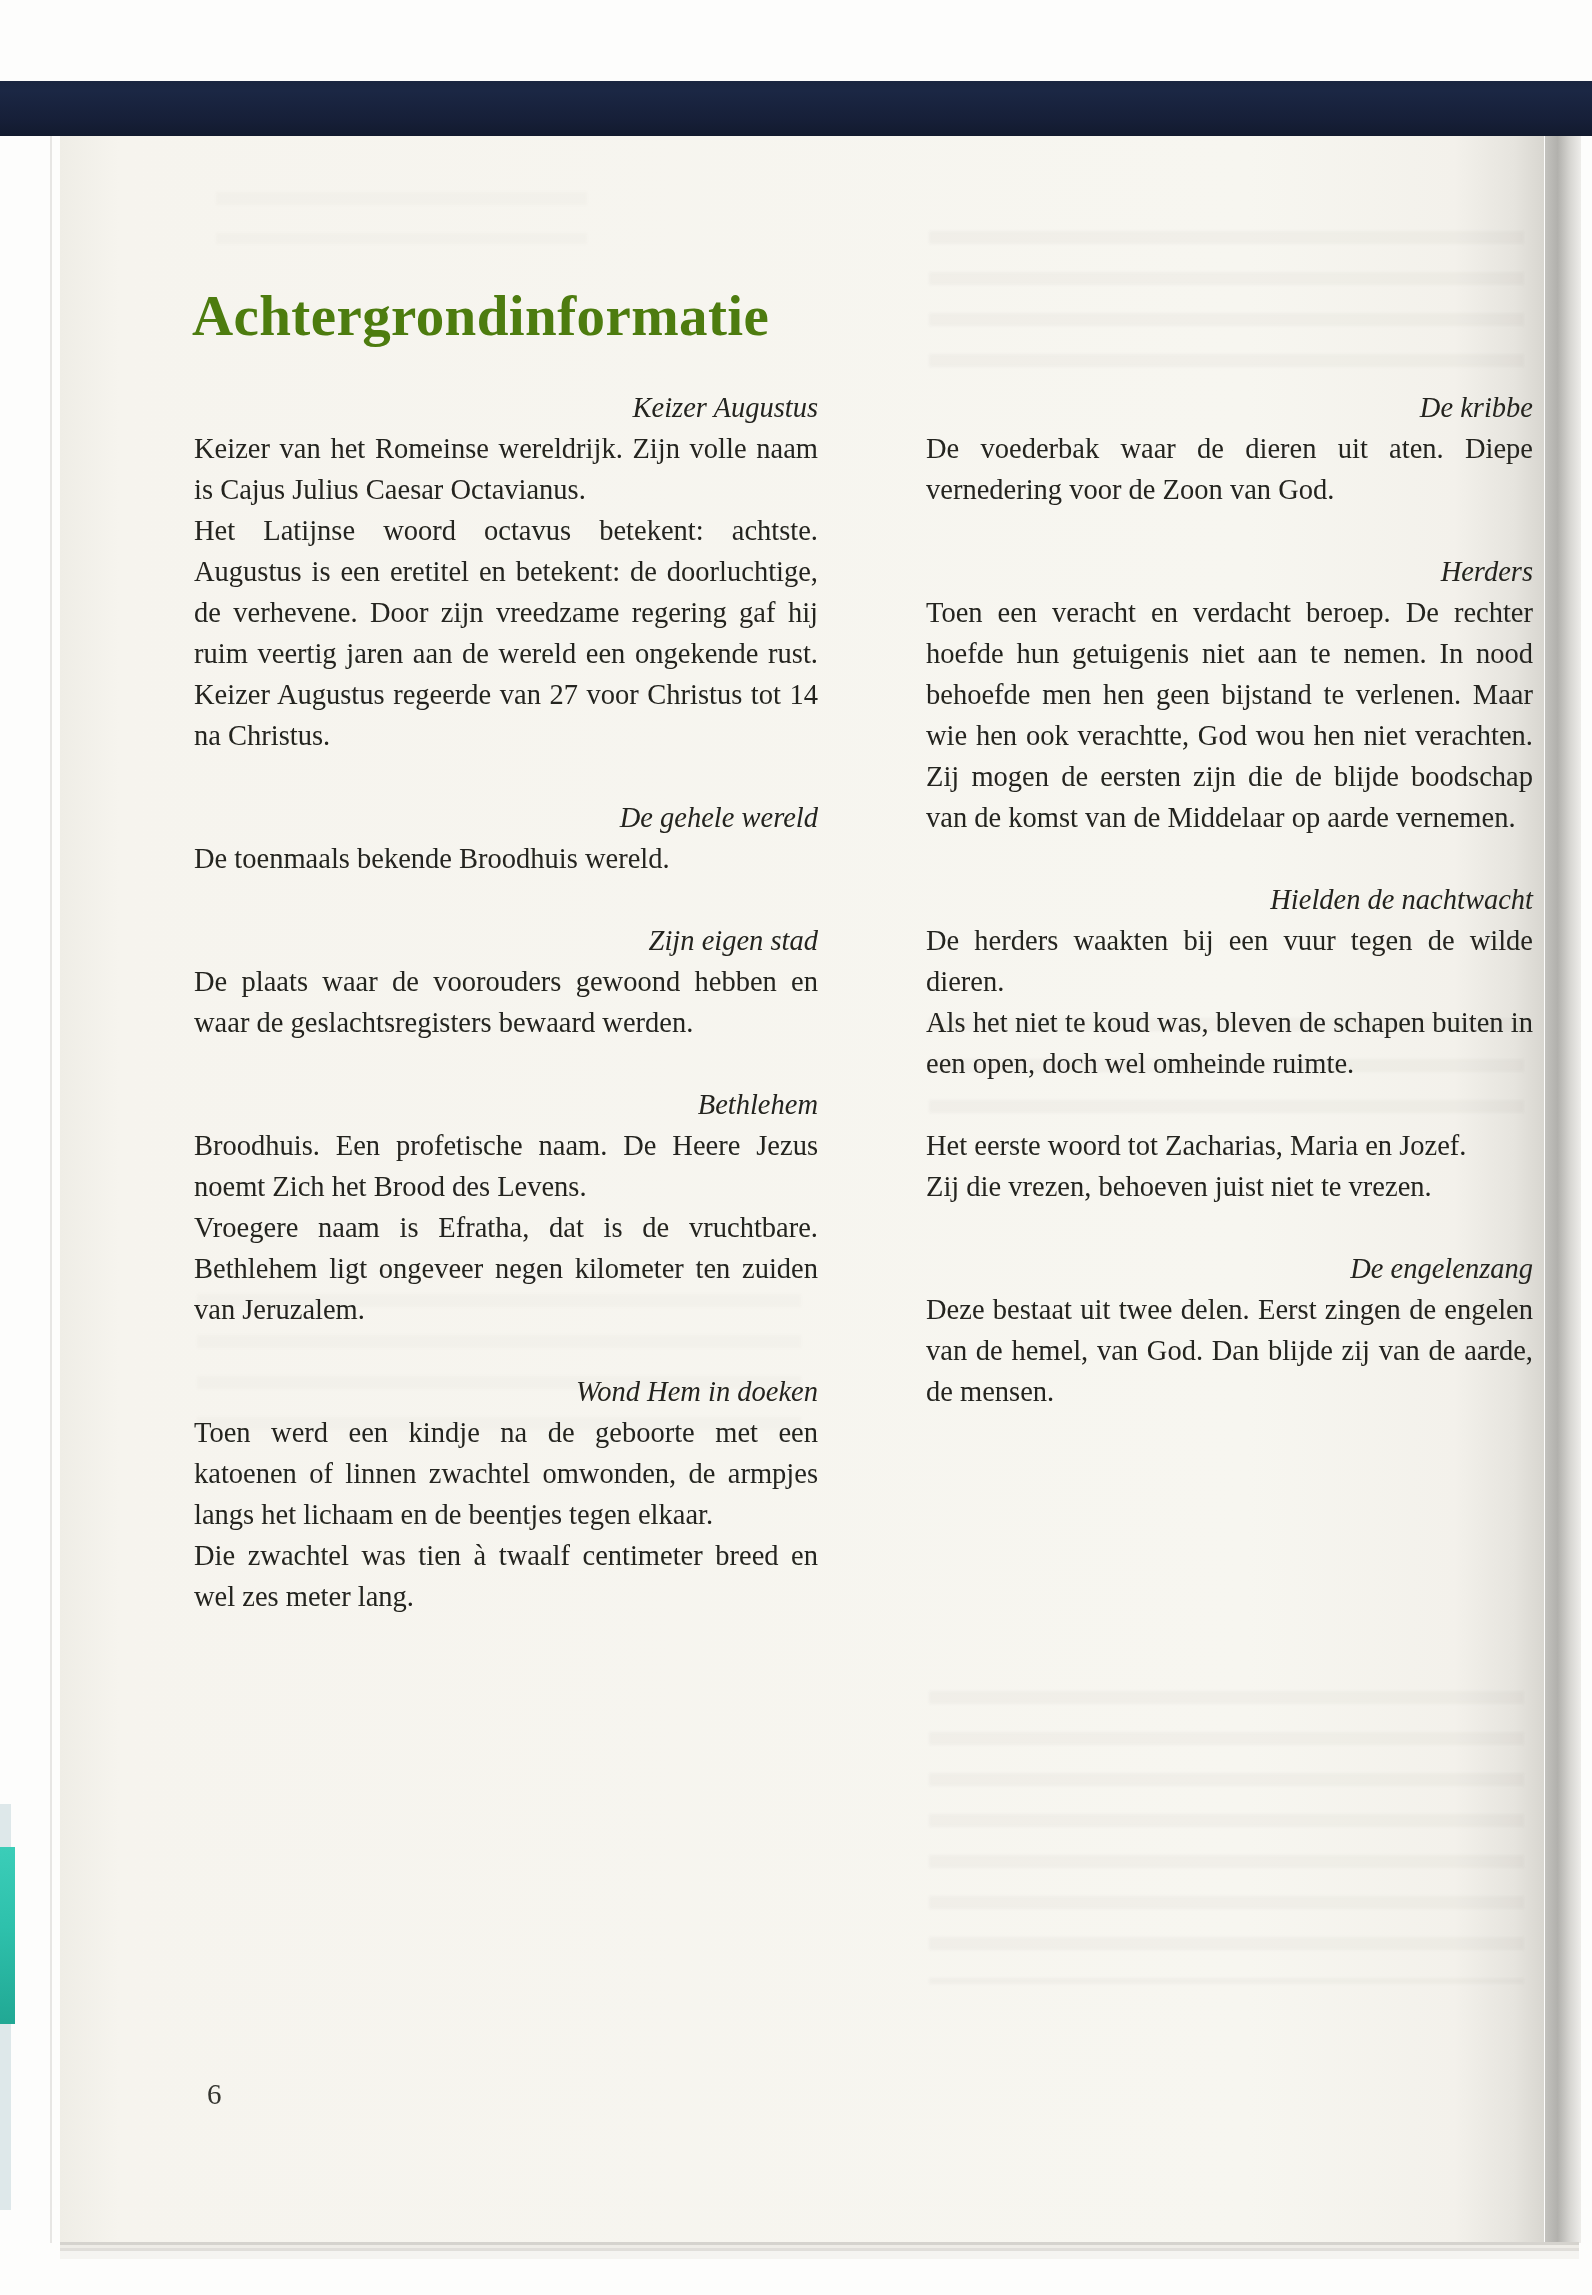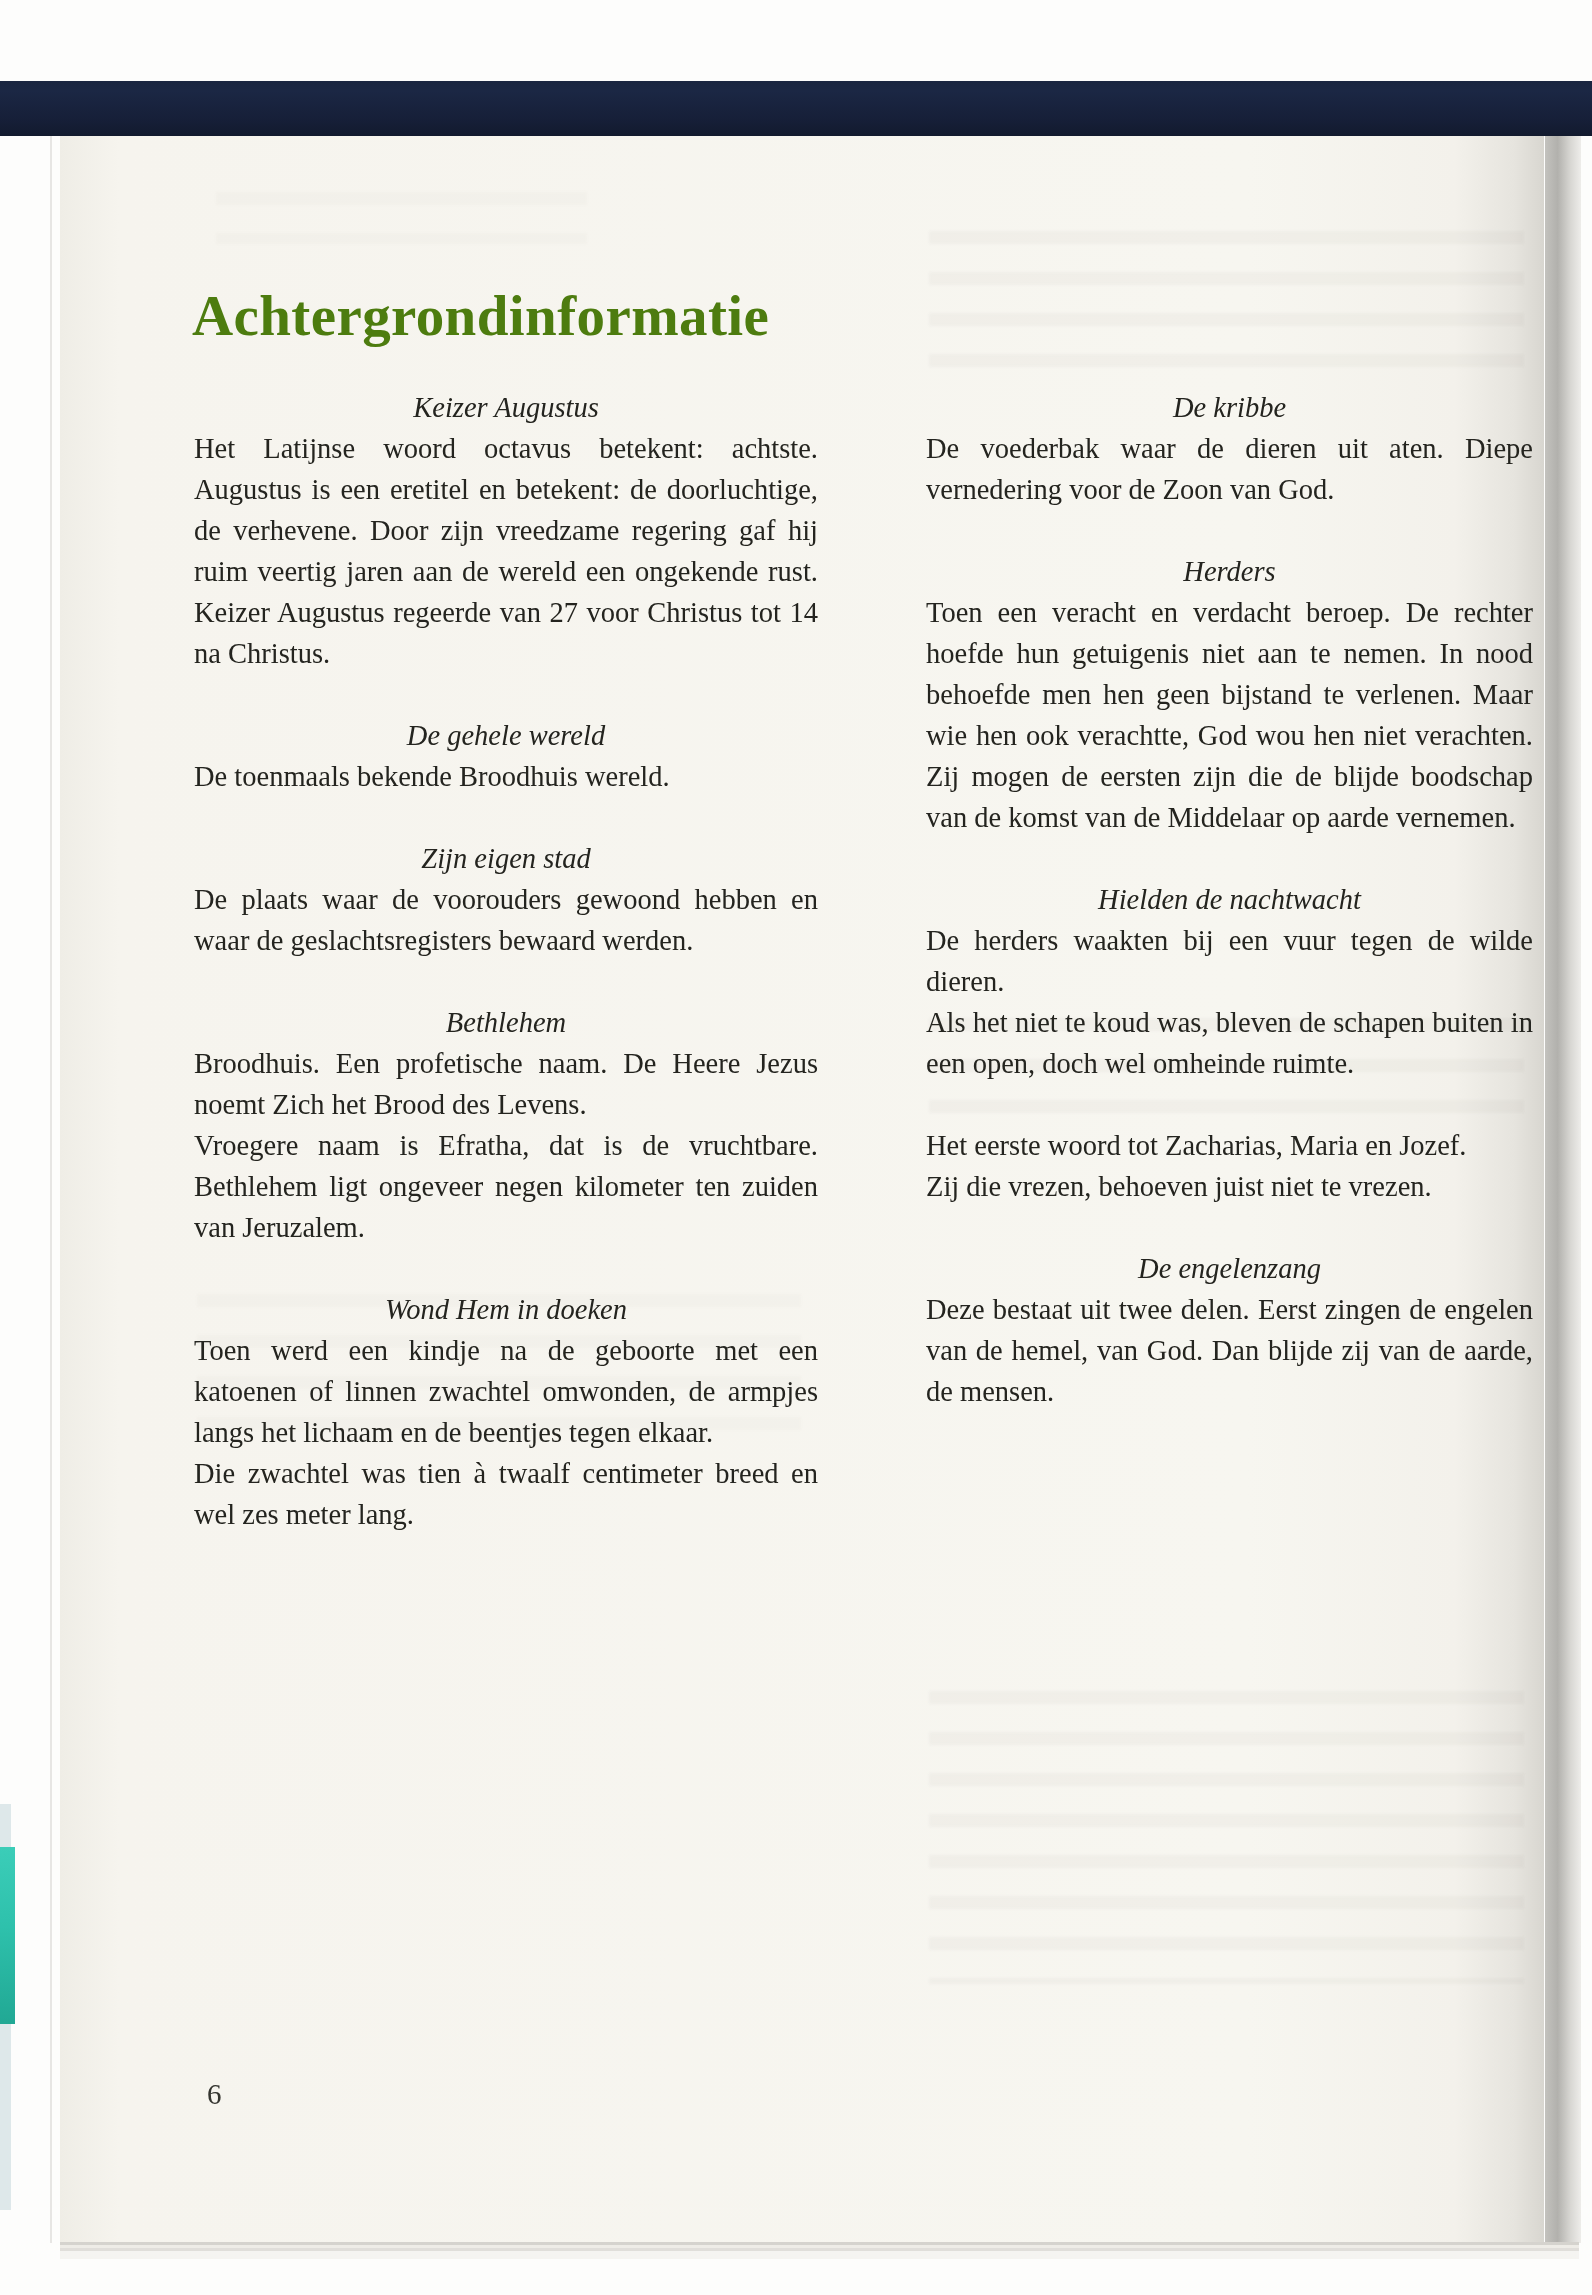--- a/index.html
+++ b/index.html
@@ -72,21 +72,21 @@
     color: #24241f;
     text-align: justify;
   }
   .col-left  { left: 194px;  width: 624px; }
   .col-right { left: 926px; width: 607px; }
 
   .sec { margin: 0 0 41px 0; }
   .sec:last-child { margin-bottom: 0; }
   .sec h3 {
     margin: 0; font-size: 28.5px; line-height: 41px;
-    font-style: italic; font-weight: normal; text-align: center;
+    font-style: italic; font-weight: normal; text-align: right;
   }
   .sec p { margin: 0; }
 
   .page-number {
     position: absolute; left: 207px; top: 2078px;
     font-size: 29px; color: #34342f;
   }
 </style>
 </head>
 <body>
@@ -103,20 +103,21 @@
 <div class="ghost" style="left:929px; top:1018px; width:595px; height:112px;"></div>
 <div class="ghost" style="left:929px; top:1691px; width:595px; height:293px;"></div>
 <div class="ghost light" style="left:216px; top:192px; width:371px; height:52px;"></div>
 <div class="ghost light" style="left:197px; top:1294px; width:604px; height:138px;"></div>
 
 <h1 class="page-title">Achtergrondinformatie</h1>
 
 <div class="col col-left">
   <section class="sec">
     <h3>Keizer Augustus</h3>
+    <p>Keizer van het Romeinse wereldrijk. Zijn volle naam is Cajus Julius Caesar Octavianus.</p>
     <p>Het Latijnse woord octavus betekent: achtste. Augustus is een eretitel en betekent: de doorluchtige, de verhevene. Door zijn vreedzame regering gaf hij ruim veertig jaren aan de wereld een ongekende rust. Keizer Augustus regeerde van 27 voor Christus tot 14 na Christus.</p>
   </section>
   <section class="sec">
     <h3>De gehele wereld</h3>
     <p>De toenmaals bekende Broodhuis wereld.</p>
   </section>
   <section class="sec">
     <h3>Zijn eigen stad</h3>
     <p>De plaats waar de voorouders gewoond hebben en waar de geslachtsregisters bewaard werden.</p>
   </section>

